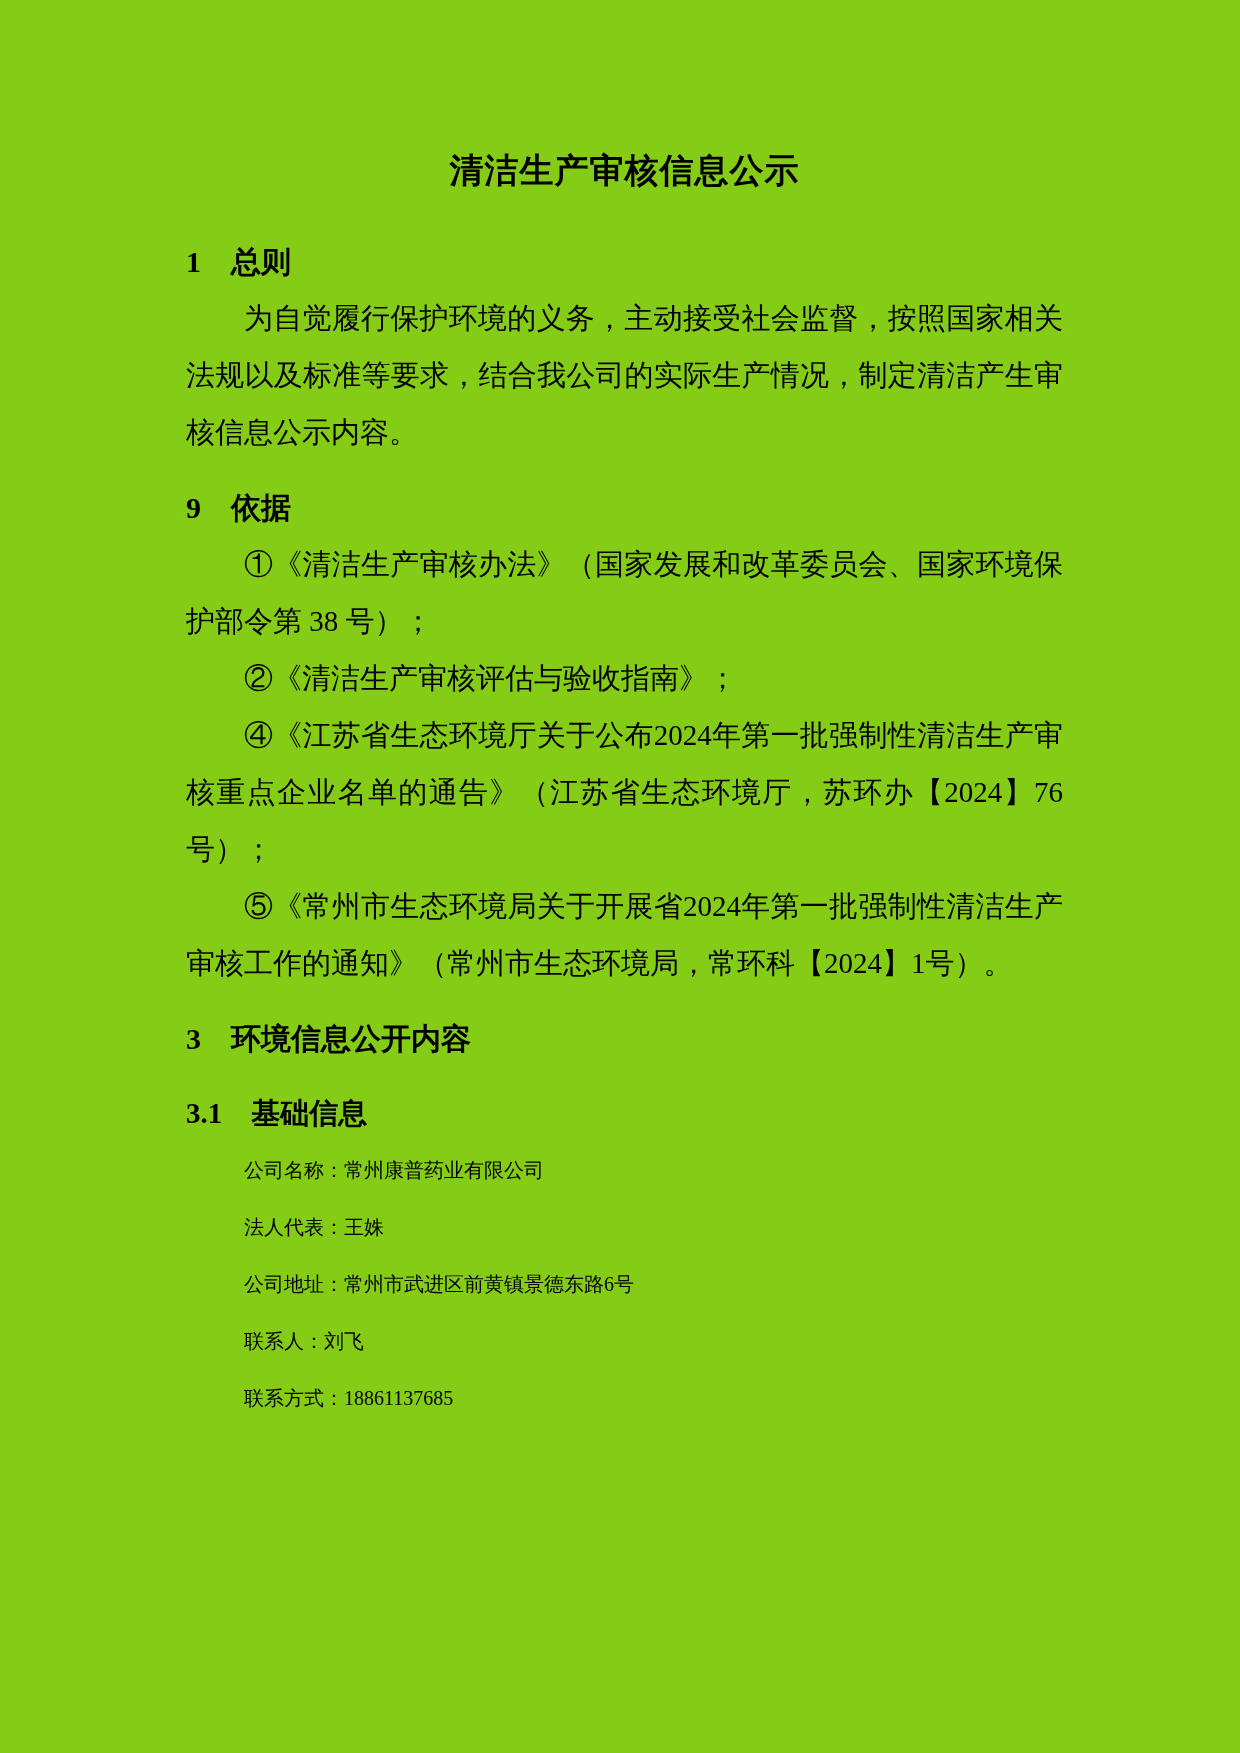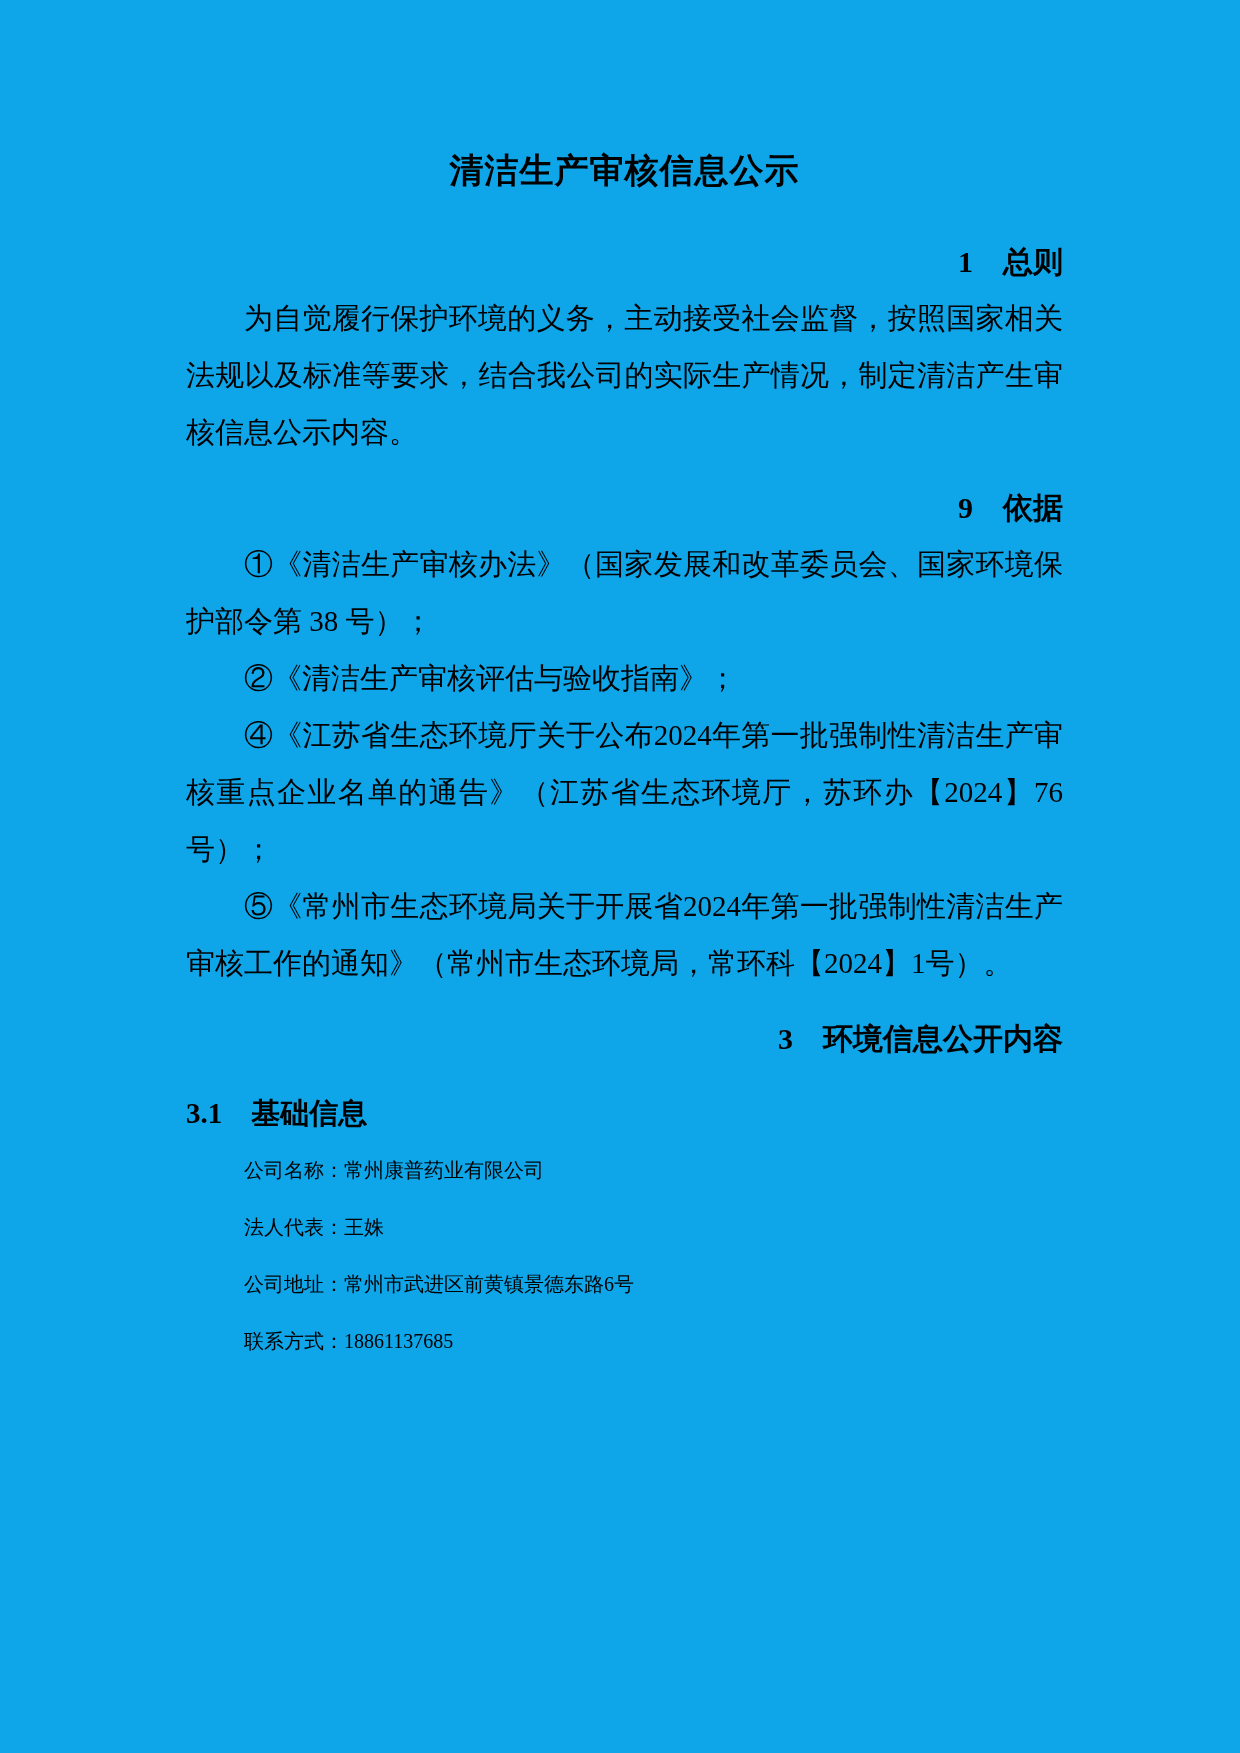--- a/index.html
+++ b/index.html
@@ -5,39 +5,38 @@
   * { margin: 0; padding: 0; box-sizing: border-box; }
   html, body {
     background: #ffffff;
     font-family: "Liberation Serif", "DejaVu Serif", serif;
     color: #000000;
   }
   body { width: 1240px; height: 1753px; overflow: hidden; }
   .page {
     width: 1240px;
     height: 1753px;
-    background: #0ea5e9;
+    background: #84cc16;
     padding: 142px 177px 0 186px;
   }
   .doc-title {
     font-size: 34px;
     font-weight: 700;
     line-height: 57px;
     text-align: center;
     letter-spacing: 1px;
     margin: 0 0 34px 0;
     white-space: pre-wrap;
   }
   .heading {
     font-size: 30px;
     font-weight: 700;
     line-height: 57px;
     margin: 18px 0 0 0;
     white-space: pre-wrap;
-    text-align: right;
   }
   .subheading {
     font-size: 29px;
     font-weight: 700;
     line-height: 57px;
     margin: 18px 0 0 0;
     white-space: pre-wrap;
   }
   .para {
     font-size: 29px;
@@ -79,16 +78,17 @@
 
   <h3 class="subheading">3.1　基础信息</h3>
 
   <p class="field-row"><span>公司名称：</span><span>常州康普药业有限公司</span></p>
 
   <p class="field-row"><span>法人代表：</span><span>王姝</span></p>
 
   <p class="field-row"><span>公司地址：</span><span>常州市武进区前黄镇景德东路6号</span></p>
 
 
+  <p class="field-row"><span>联系人：</span><span>刘飞</span></p>
 
   <p class="field-row"><span>联系方式：</span><span>18861137685</span></p>
 
 </div>
 
 </body></html>

